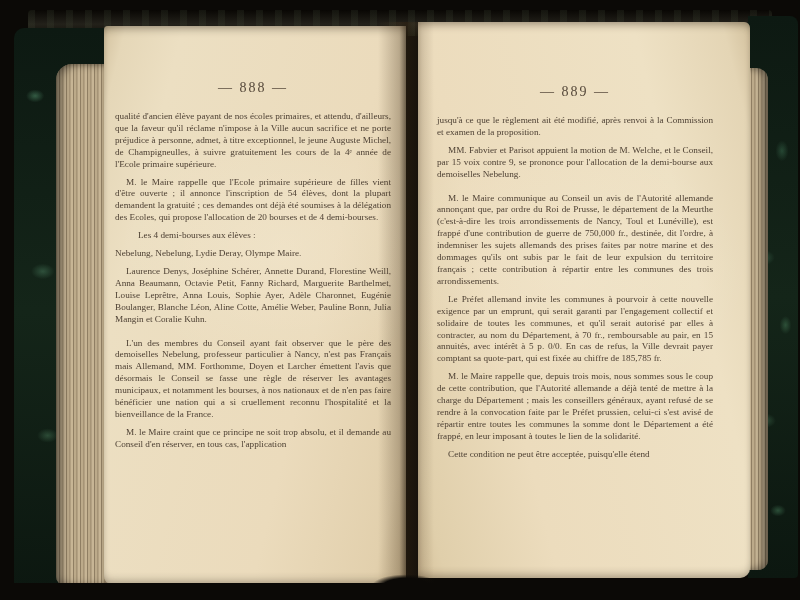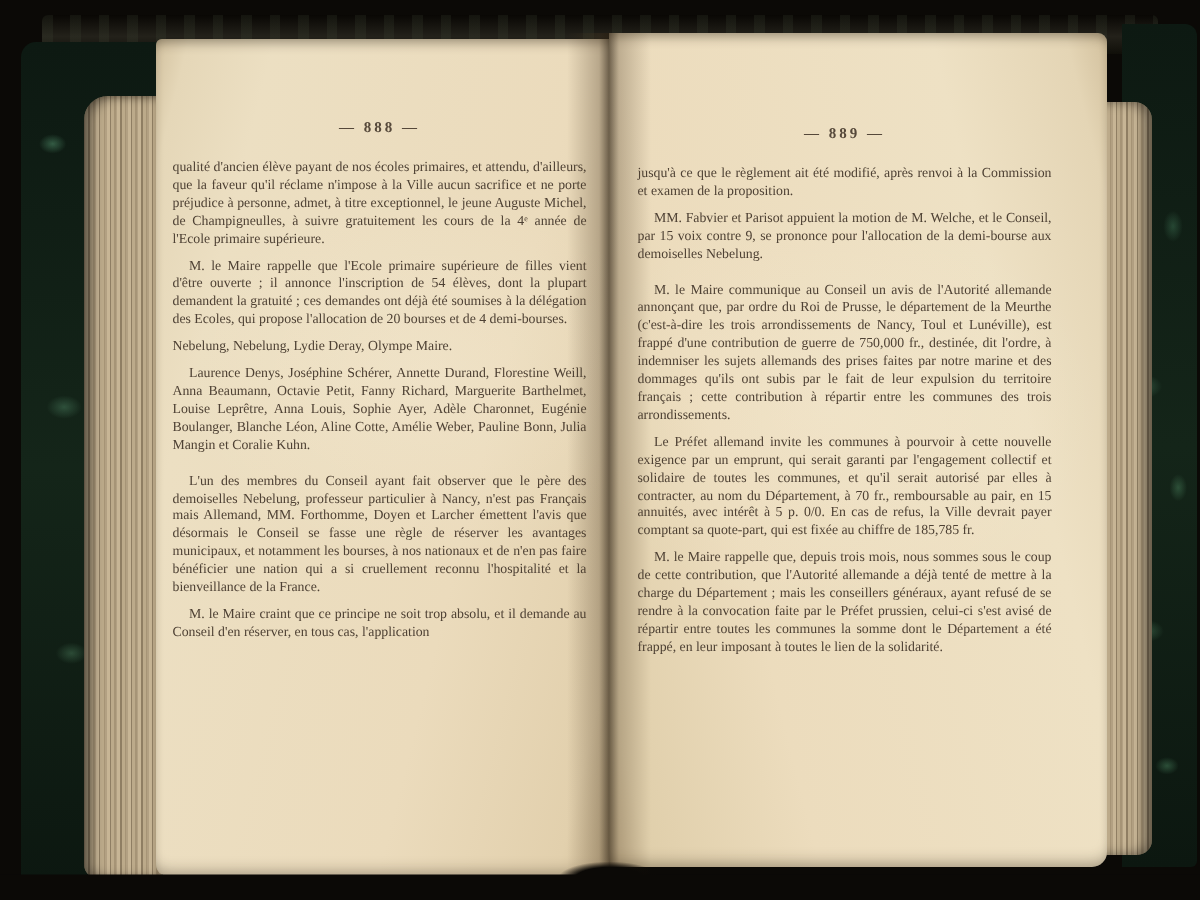--- a/index.html
+++ b/index.html
@@ -48,43 +48,42 @@
   .page{position:absolute;}
   .page.left{
     left:104px;top:26px;width:302px;height:558px;
     border-radius:4px 0 0 8px;
     background:
       radial-gradient(240px 180px at 60% 40%, rgba(255,250,235,.20), transparent 70%),
       linear-gradient(104deg,#d3c2a0 0,#e5d7b8 5%,#ecdfc2 18%,#ebdbbc 65%,#e2d0ad 92%,#d3bf99 100%);
     box-shadow:inset 0 6px 8px -4px rgba(40,30,18,.45), inset 0 -8px 10px -6px rgba(40,30,18,.4);
   }
   .page.right{
-    left:406px;top:22px;width:332px;height:556px;
+    left:418px;top:22px;width:332px;height:556px;
     border-radius:0 6px 10px 0;
     background:
       radial-gradient(260px 200px at 45% 45%, rgba(255,250,235,.18), transparent 70%),
       linear-gradient(256deg,#d2c09d 0,#e4d5b5 6%,#eee1c4 25%,#ecdcbd 70%,#e0cfab 94%,#d6c29c 100%);
     box-shadow:inset 0 6px 8px -4px rgba(40,30,18,.45), inset 0 -8px 10px -6px rgba(40,30,18,.4);
   }
   .gutter{
     position:absolute;left:378px;top:22px;width:56px;height:562px;
     background:linear-gradient(90deg, rgba(60,45,25,0) 0,
       rgba(70,52,30,.30) 38%, rgba(45,33,18,.62) 50%, rgba(70,52,30,.28) 62%, rgba(60,45,25,0) 100%);
     pointer-events:none;
   }
   .bottom-mask{position:absolute;left:0;top:583px;width:800px;height:17px;background:#0b0906;}
   .center-dip{
     position:absolute;left:362px;top:562px;width:88px;height:24px;
     background:radial-gradient(ellipse 44px 15px at 50% 100%, #0b0906 52%, rgba(11,9,6,0) 78%);
   }
   
   .pagenum{
-    text-align:center;color:#55483a;font-size:10px;letter-spacing:2px;
+    text-align:center;color:#55483a;font-size:14px;letter-spacing:2px;
     margin:0 0 15px 0;
-    font-weight:bold;
   }
   .textcol{position:absolute;}
   .page.left .textcol{left:11px;right:15px;top:54px;}
   .page.right .textcol{left:19px;right:37px;top:62px;}
   .p{
     font-size:9.2px;line-height:11.9px;text-align:justify;
     color:#4e4134;margin:0 0 4px 0;text-indent:11px;
   }
   .p.noindent{text-indent:0;}
   .p.ilg{text-indent:23px;}
@@ -101,33 +100,35 @@
 <div class="cover right"></div>
 
 <div class="fore left"></div>
 <div class="fore right"></div>
 
 <div class="page left">
   <div class="textcol">
     <div class="pagenum">— 888 —</div>
     <div class="p noindent">qualité d'ancien élève payant de nos écoles primaires, et attendu, d'ailleurs, que la faveur qu'il réclame n'impose à la Ville aucun sacrifice et ne porte préjudice à personne, admet, à titre exceptionnel, le jeune Auguste Michel, de Champigneulles, à suivre gratuitement les cours de la 4ᵉ année de l'Ecole primaire supérieure.</div>
     <div class="p gap">M. le Maire rappelle que l'Ecole primaire supérieure de filles vient d'être ouverte ; il annonce l'inscription de 54 élèves, dont la plupart demandent la gratuité ; ces demandes ont déjà été soumises à la délégation des Ecoles, qui propose l'allocation de 20 bourses et de 4 demi-bourses.</div>
+    <div class="p ilg gap single">Les 4 demi-bourses aux élèves :</div>
     <div class="p noindent gap single">Nebelung, Nebelung, Lydie Deray, Olympe Maire.</div>
     <div class="p gap">Laurence Denys, Joséphine Schérer, Annette Durand, Florestine Weill, Anna Beaumann, Octavie Petit, Fanny Richard, Marguerite Barthelmet, Louise Leprêtre, Anna Louis, Sophie Ayer, Adèle Charonnet, Eugénie Boulanger, Blanche Léon, Aline Cotte, Amélie Weber, Pauline Bonn, Julia Mangin et Coralie Kuhn.</div>
     <div class="p gaplg">L'un des membres du Conseil ayant fait observer que le père des demoiselles Nebelung, professeur particulier à Nancy, n'est pas Français mais Allemand, MM. Forthomme, Doyen et Larcher émettent l'avis que désormais le Conseil se fasse une règle de réserver les avantages municipaux, et notamment les bourses, à nos nationaux et de n'en pas faire bénéficier une nation qui a si cruellement reconnu l'hospitalité et la bienveillance de la France.</div>
     <div class="p gap">M. le Maire craint que ce principe ne soit trop absolu, et il demande au Conseil d'en réserver, en tous cas, l'application</div>
   </div>
 </div>
 
 <div class="page right">
   <div class="textcol">
     <div class="pagenum">— 889 —</div>
     <div class="p noindent">jusqu'à ce que le règlement ait été modifié, après renvoi à la Commission et examen de la proposition.</div>
     <div class="p gap">MM. Fabvier et Parisot appuient la motion de M. Welche, et le Conseil, par 15 voix contre 9, se prononce pour l'allocation de la demi-bourse aux demoiselles Nebelung.</div>
     <div class="p gaplg">M. le Maire communique au Conseil un avis de l'Autorité allemande annonçant que, par ordre du Roi de Prusse, le département de la Meurthe (c'est-à-dire les trois arrondissements de Nancy, Toul et Lunéville), est frappé d'une contribution de guerre de 750,000 fr., destinée, dit l'ordre, à indemniser les sujets allemands des prises faites par notre marine et des dommages qu'ils ont subis par le fait de leur expulsion du territoire français ; cette contribution à répartir entre les communes des trois arrondissements.</div>
     <div class="p gap">Le Préfet allemand invite les communes à pourvoir à cette nouvelle exigence par un emprunt, qui serait garanti par l'engagement collectif et solidaire de toutes les communes, et qu'il serait autorisé par elles à contracter, au nom du Département, à 70 fr., remboursable au pair, en 15 annuités, avec intérêt à 5 p. 0/0. En cas de refus, la Ville devrait payer comptant sa quote-part, qui est fixée au chiffre de 185,785 fr.</div>
     <div class="p gap">M. le Maire rappelle que, depuis trois mois, nous sommes sous le coup de cette contribution, que l'Autorité allemande a déjà tenté de mettre à la charge du Département ; mais les conseillers généraux, ayant refusé de se rendre à la convocation faite par le Préfet prussien, celui-ci s'est avisé de répartir entre toutes les communes la somme dont le Département a été frappé, en leur imposant à toutes le lien de la solidarité.</div>
+    <div class="p gap single">Cette condition ne peut être acceptée, puisqu'elle étend</div>
   </div>
 </div>
 
 <div class="gutter"></div>
 <div class="bottom-mask"></div>
 <div class="center-dip"></div>
 
 </body></html>

